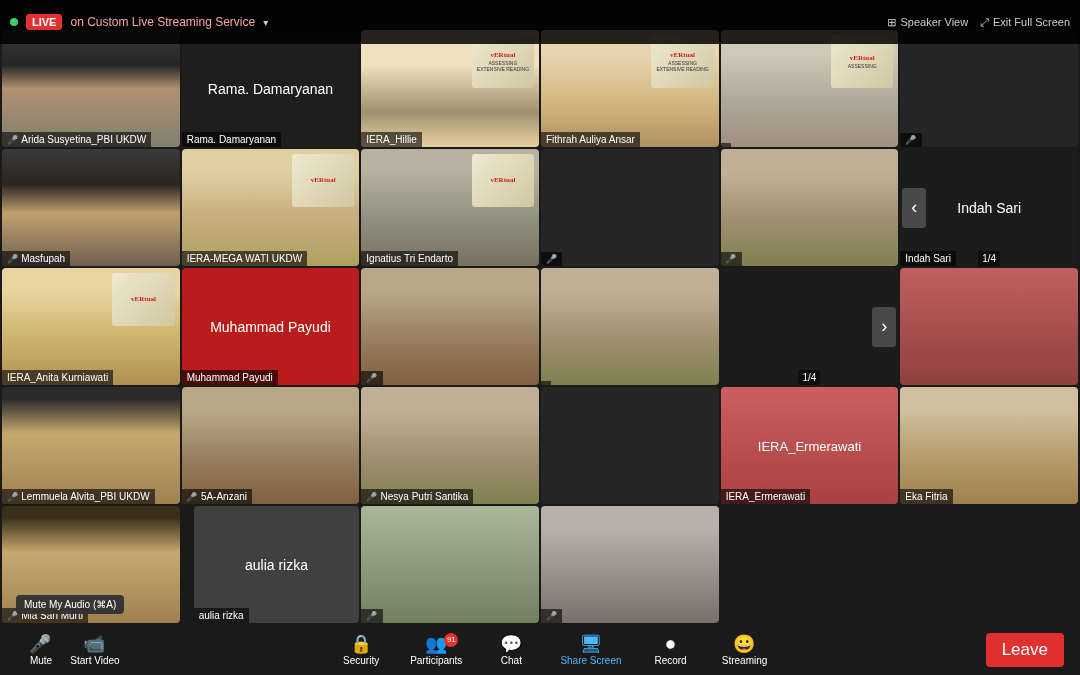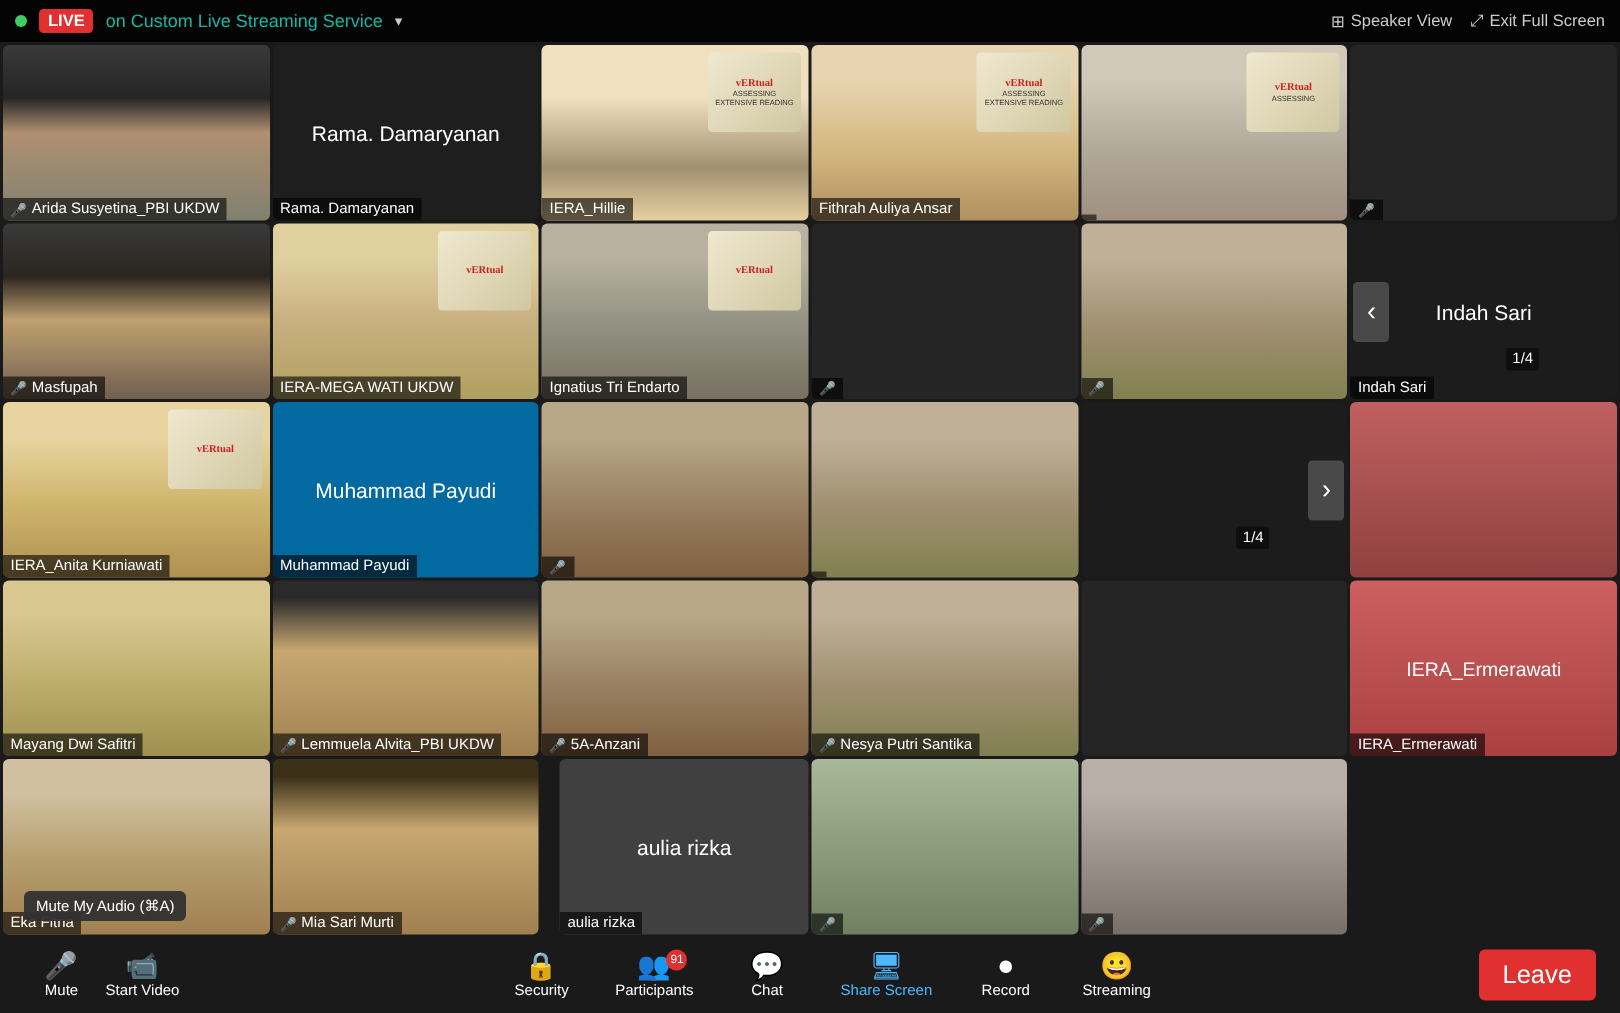--- a/index.html
+++ b/index.html
@@ -9,21 +9,21 @@
       background: #1a1a1a;
       font-family: -apple-system, BlinkMacSystemFont, 'Segoe UI', sans-serif;
       overflow: hidden;
       position: relative;
     }
 
     
     #top-bar {
       position: absolute;
       top: 0; left: 0; right: 0;
-      height: 28px;
+      height: 44px;
       background: rgba(0,0,0,0.85);
       display: flex;
       justify-content: space-between;
       padding: 0 10px;
       z-index: 100;
     }
     #top-bar-left {
       display: flex;
       align-items: center;
       gap: 8px;
@@ -36,21 +36,21 @@
       padding: 2px 6px;
       border-radius: 3px;
     }
     .green-dot {
       width: 8px; height: 8px;
       background: #3ecf5e;
       border-radius: 50%;
       display: inline-block;
     }
     .top-bar-text {
-      color: #14b8a6;
+      color: #fca5a5;
       font-size: 12px;
     }
     .dropdown-arrow {
       color: #ccc;
       font-size: 10px;
     }
     #top-bar-right {
       display: flex;
       align-items: center;
       gap: 12px;
@@ -131,29 +131,28 @@
       justify-content: center;
       cursor: pointer;
       z-index: 50;
       border-radius: 3px;
     }
     .nav-arrow.left { left: 2px; }
     .nav-arrow.right { right: 2px; }
 
     .page-indicator {
       position: absolute;
-      bottom: 19px;
+      bottom: 0;
       left: 50%;
       transform: translateX(-50%);
       color: #fff;
       font-size: 10px;
       background: rgba(0,0,0,0.5);
       padding: 2px 4px;
       border-radius: 2px;
-      margin-left: 26px;
     }
 
     
     #bottom-bar {
       position: absolute;
       bottom: 0; left: 0; right: 0;
       height: 50px;
       background: #1a1a1a;
       display: flex;
       align-items: center;
@@ -401,21 +400,21 @@
     <div class="poster-overlay">
       <div>
         <div class="virtual-logo">vERtual</div>
       </div>
     </div>
     <div class="participant-name">
       <span>IERA_Anita Kurniawati</span>
     </div>
   </div>
 
-  <div class="video-tile" style="background:#0369a1;">
+  <div class="video-tile" style="background:#b91c1c;">
     <div class="participant-label-center">Muhammad Payudi</div>
     <div class="participant-name">
       <span>Muhammad Payudi</span>
     </div>
   </div>
 
   <div class="video-tile vf-anzani">
     <div class="participant-name">
       <span class="mic-icon">🎤</span>
     </div>
@@ -426,25 +425,20 @@
       <span></span>
     </div>
   </div>
 
   <div class="video-tile" style="background:#1c1c1c;position:relative;">
     <div class="nav-arrow right">›</div>
     <div class="page-indicator">1/4</div>
   </div>
 
   <div class="video-tile" style="background: linear-gradient(rgb(192, 96, 96) 0%, rgb(144, 64, 64) 100%);"></div>
-    <div class="video-tile" style="background: linear-gradient(rgb(216, 200, 144) 20%, rgb(192, 176, 112) 55%, rgb(160, 144, 80) 100%);">
-      <div class="participant-name">
-        <span>Mayang Dwi Safitri</span>
-      </div>
-    </div>
     <div class="video-tile" style="background: linear-gradient(rgb(42, 42, 42) 10%, rgb(200, 168, 112) 40%, rgb(160, 128, 80) 100%);">
       <div class="participant-name">
         <span class="mic-icon">🎤</span>
         <span>Lemmuela Alvita_PBI UKDW</span>
       </div>
     </div>
     <div class="video-tile" style="background: linear-gradient(rgb(184, 168, 136) 20%, rgb(152, 128, 96) 60%, rgb(128, 96, 64) 100%);">
       <div class="participant-name">
         <span class="mic-icon">🎤</span>
         <span>5A-Anzani</span>

